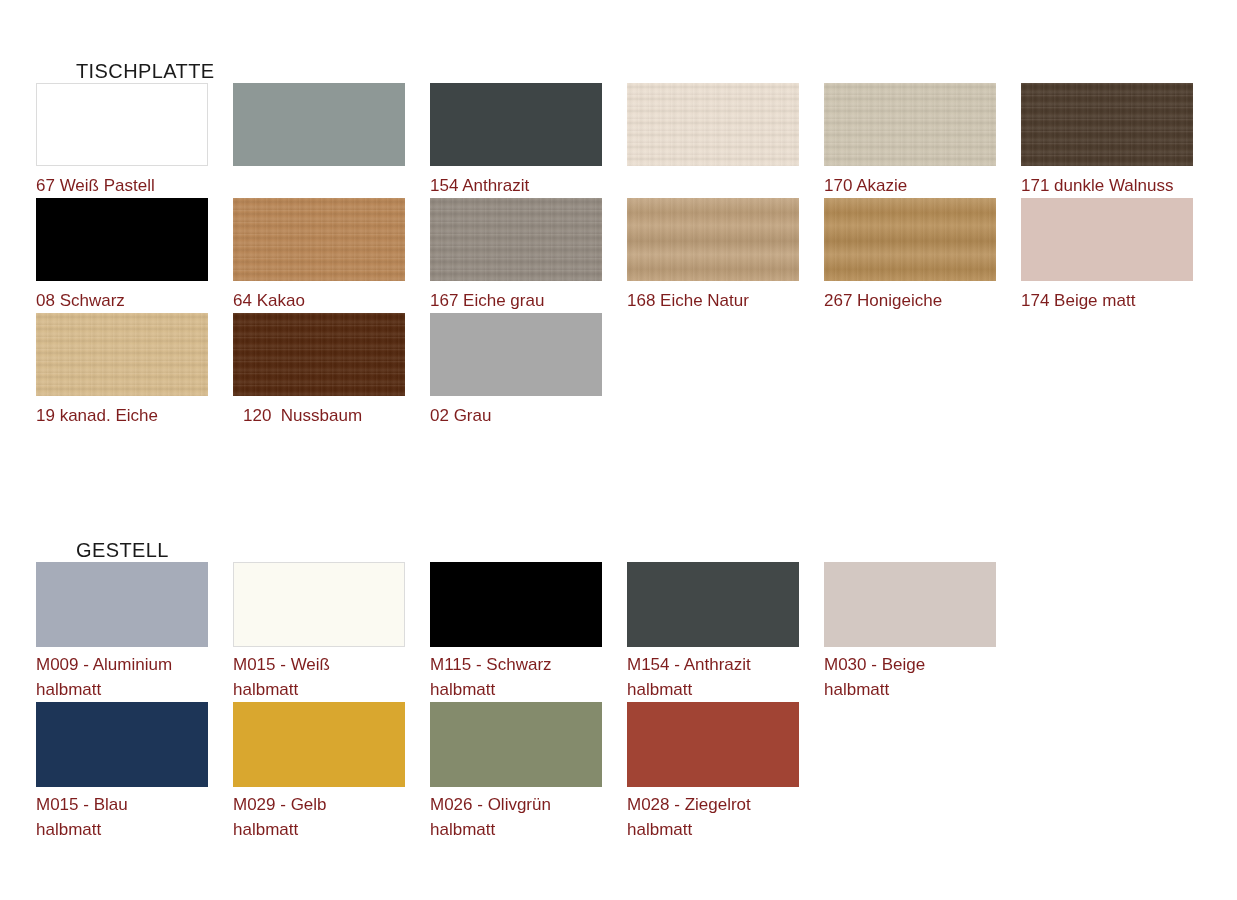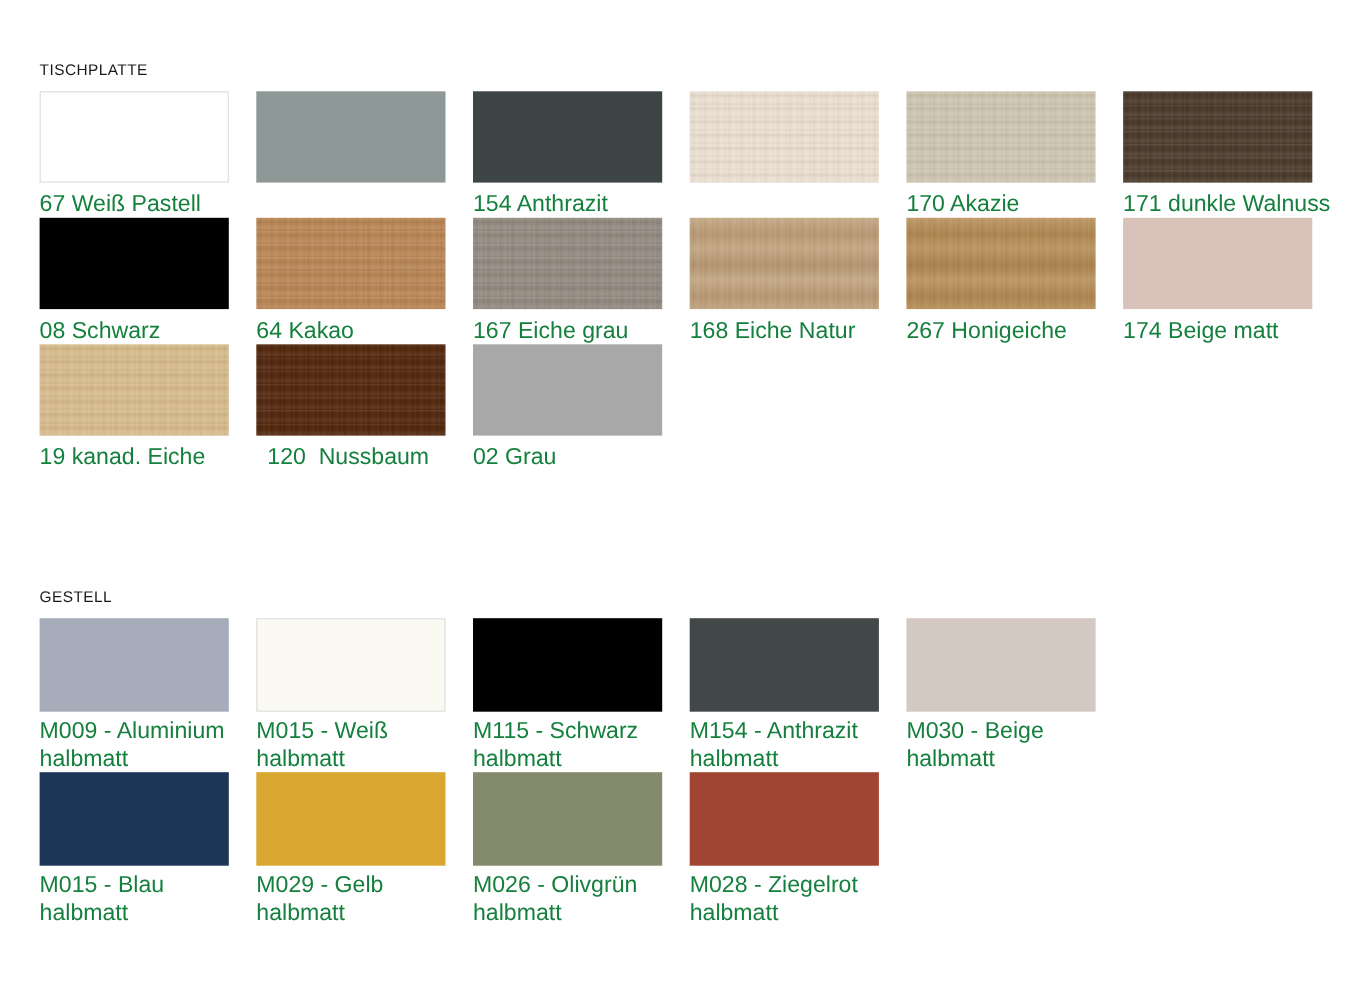--- a/index.html
+++ b/index.html
@@ -15,24 +15,25 @@
     overflow: hidden;
   }
   .page {
     position: relative;
     width: 1237px;
     height: 900px;
     box-sizing: border-box;
   }
 
   .section-title {
-    font-size: 14px;
+    font-size: 20px;
     letter-spacing: 0.4px;
     color: #1a1a1a;
     font-weight: 400;
+    margin-left: 40px;
   }
 
   #tischplatte-title { position: absolute; left: 36px; top: 43px; }
   #gestell-title     { position: absolute; left: 36px; top: 522px; }
 
   .grid {
     position: absolute;
     left: 36px;
     display: grid;
     grid-template-columns: repeat(6, 197px);
@@ -51,23 +52,23 @@
     background-color: #cccccc;
     position: relative;
   }
   #gestell-grid .swatch {
     height: 85px;
   }
   .swatch.bordered {
     border: 1px solid #dcdcdc;
   }
   .swatch-label {
-    font-size: 21px;
+    font-size: 17px;
     line-height: 25px;
-    color: #15803d;
+    color: #7f1d1d;
     margin-top: 7px;
     white-space: pre-wrap;
     width: 200px;
   }
   #gestell-grid .swatch-label {
     margin-top: 5px;
     width: 196px;
   }
   .swatch-label .l2 { display: block; }
   .indent { padding-left: 10px; }

